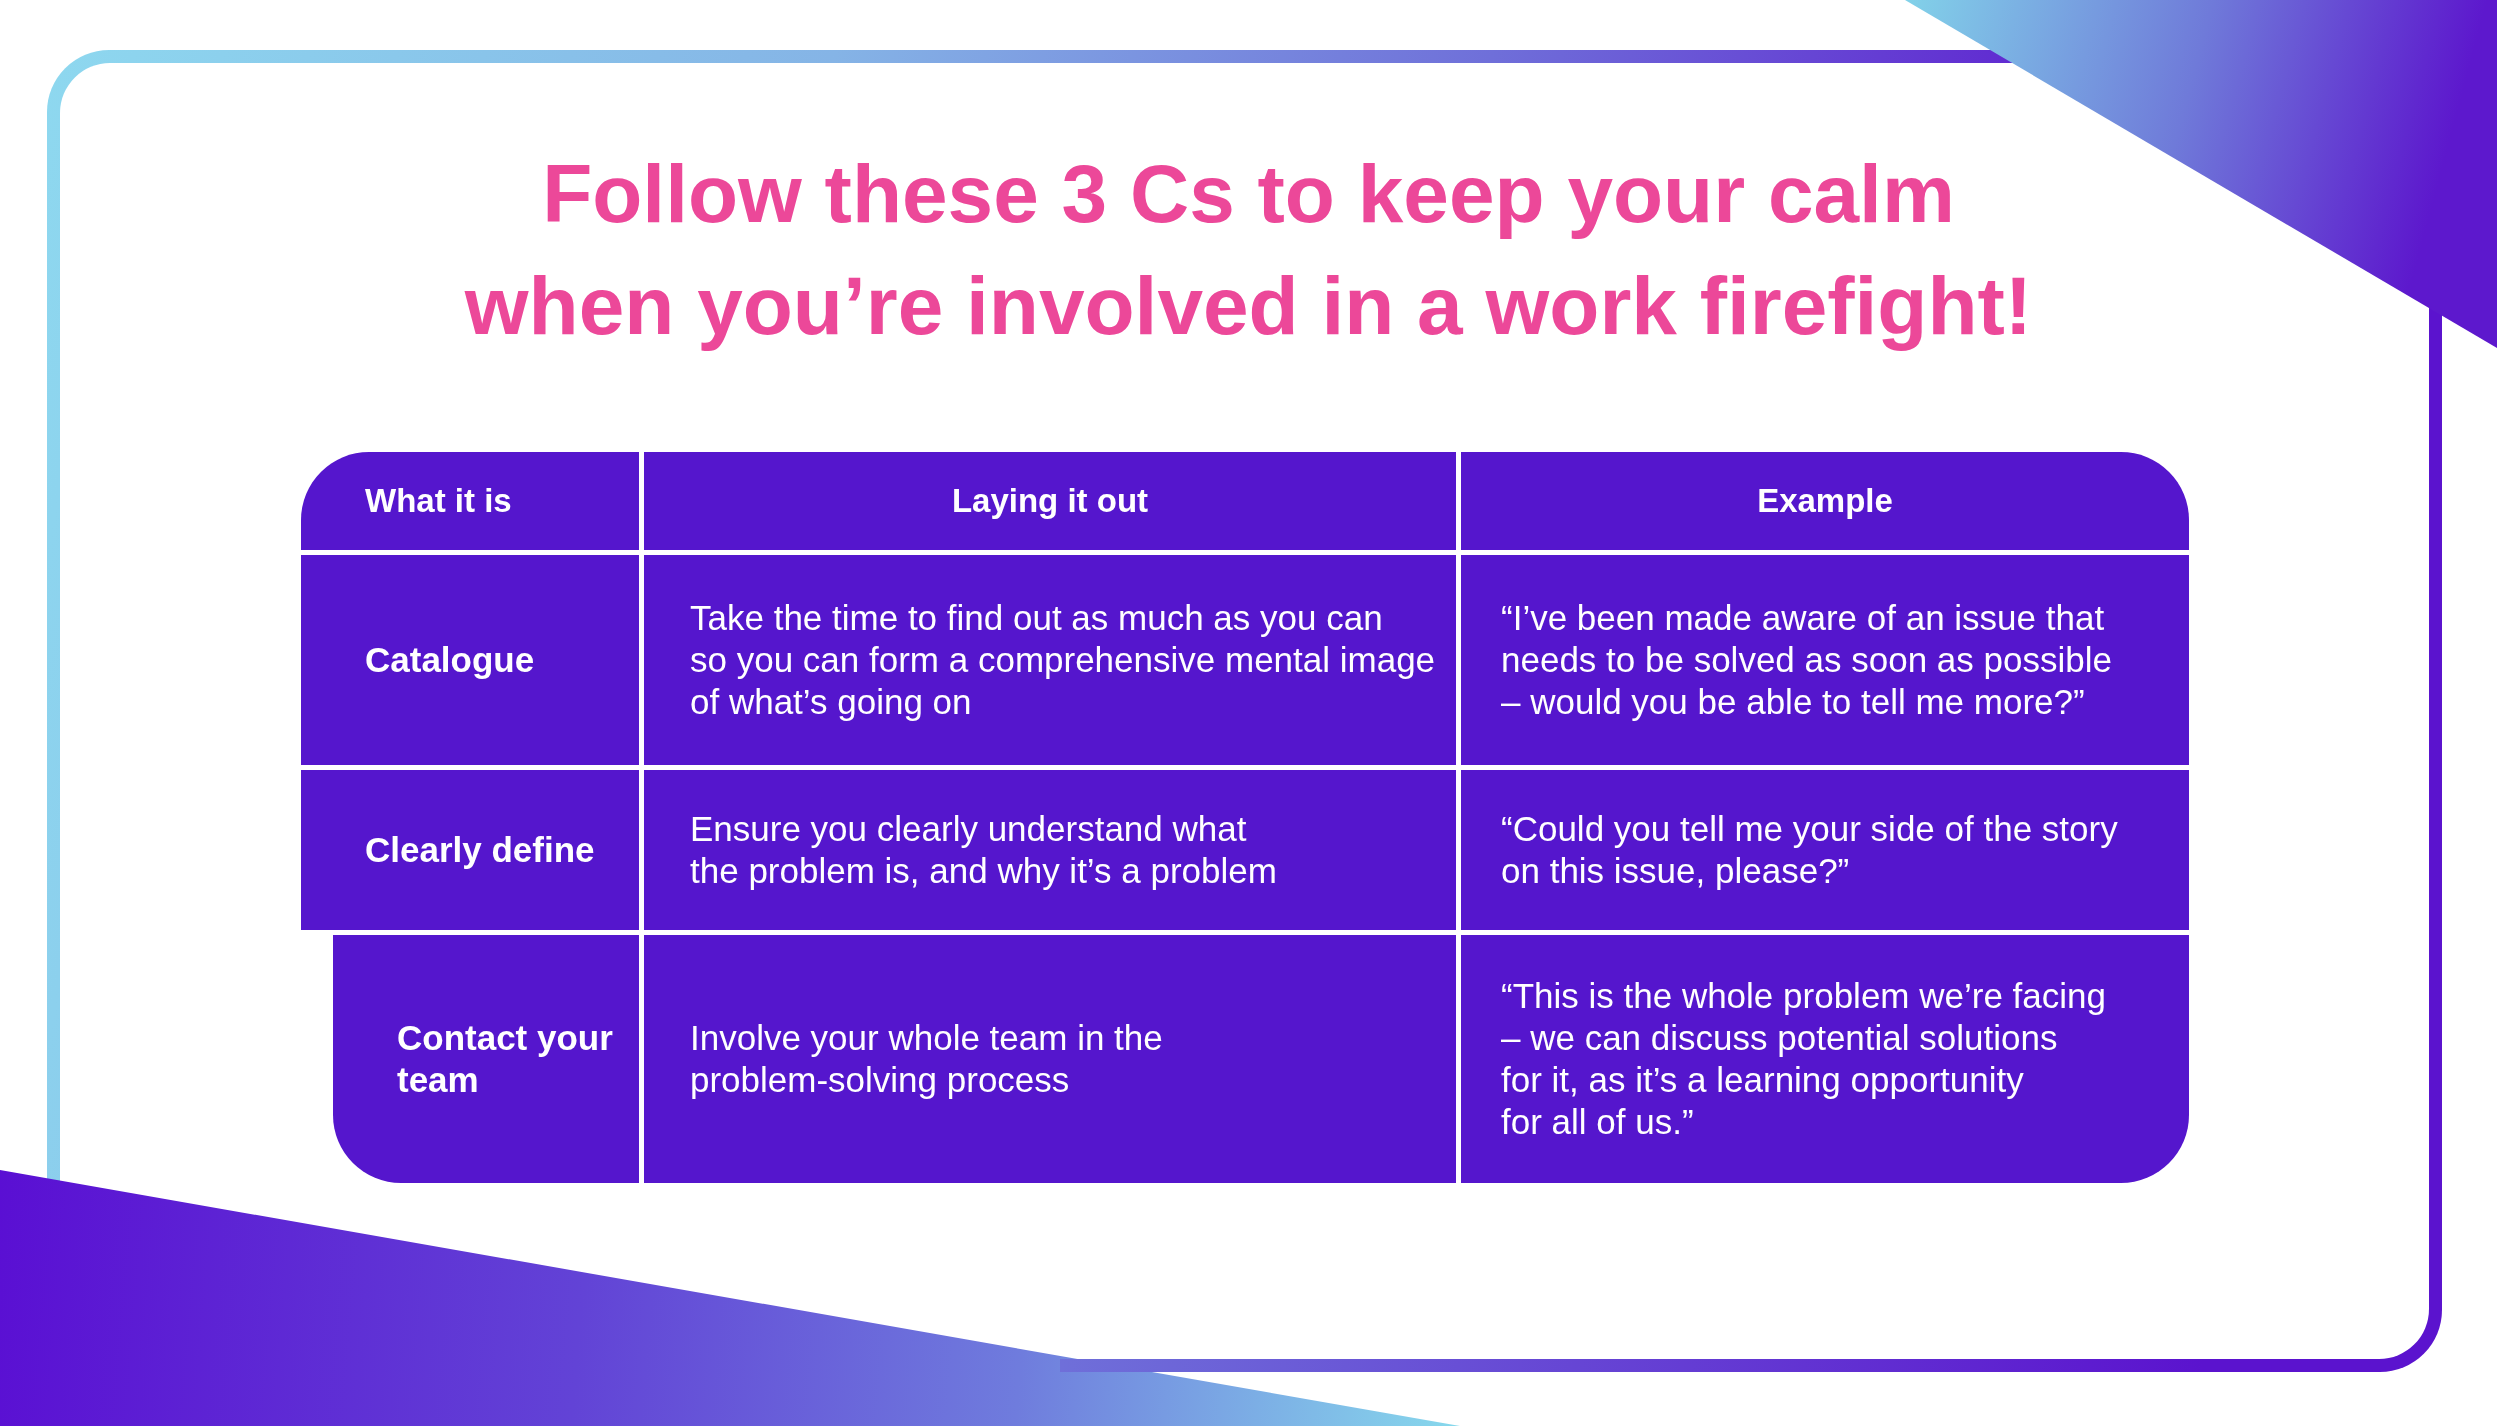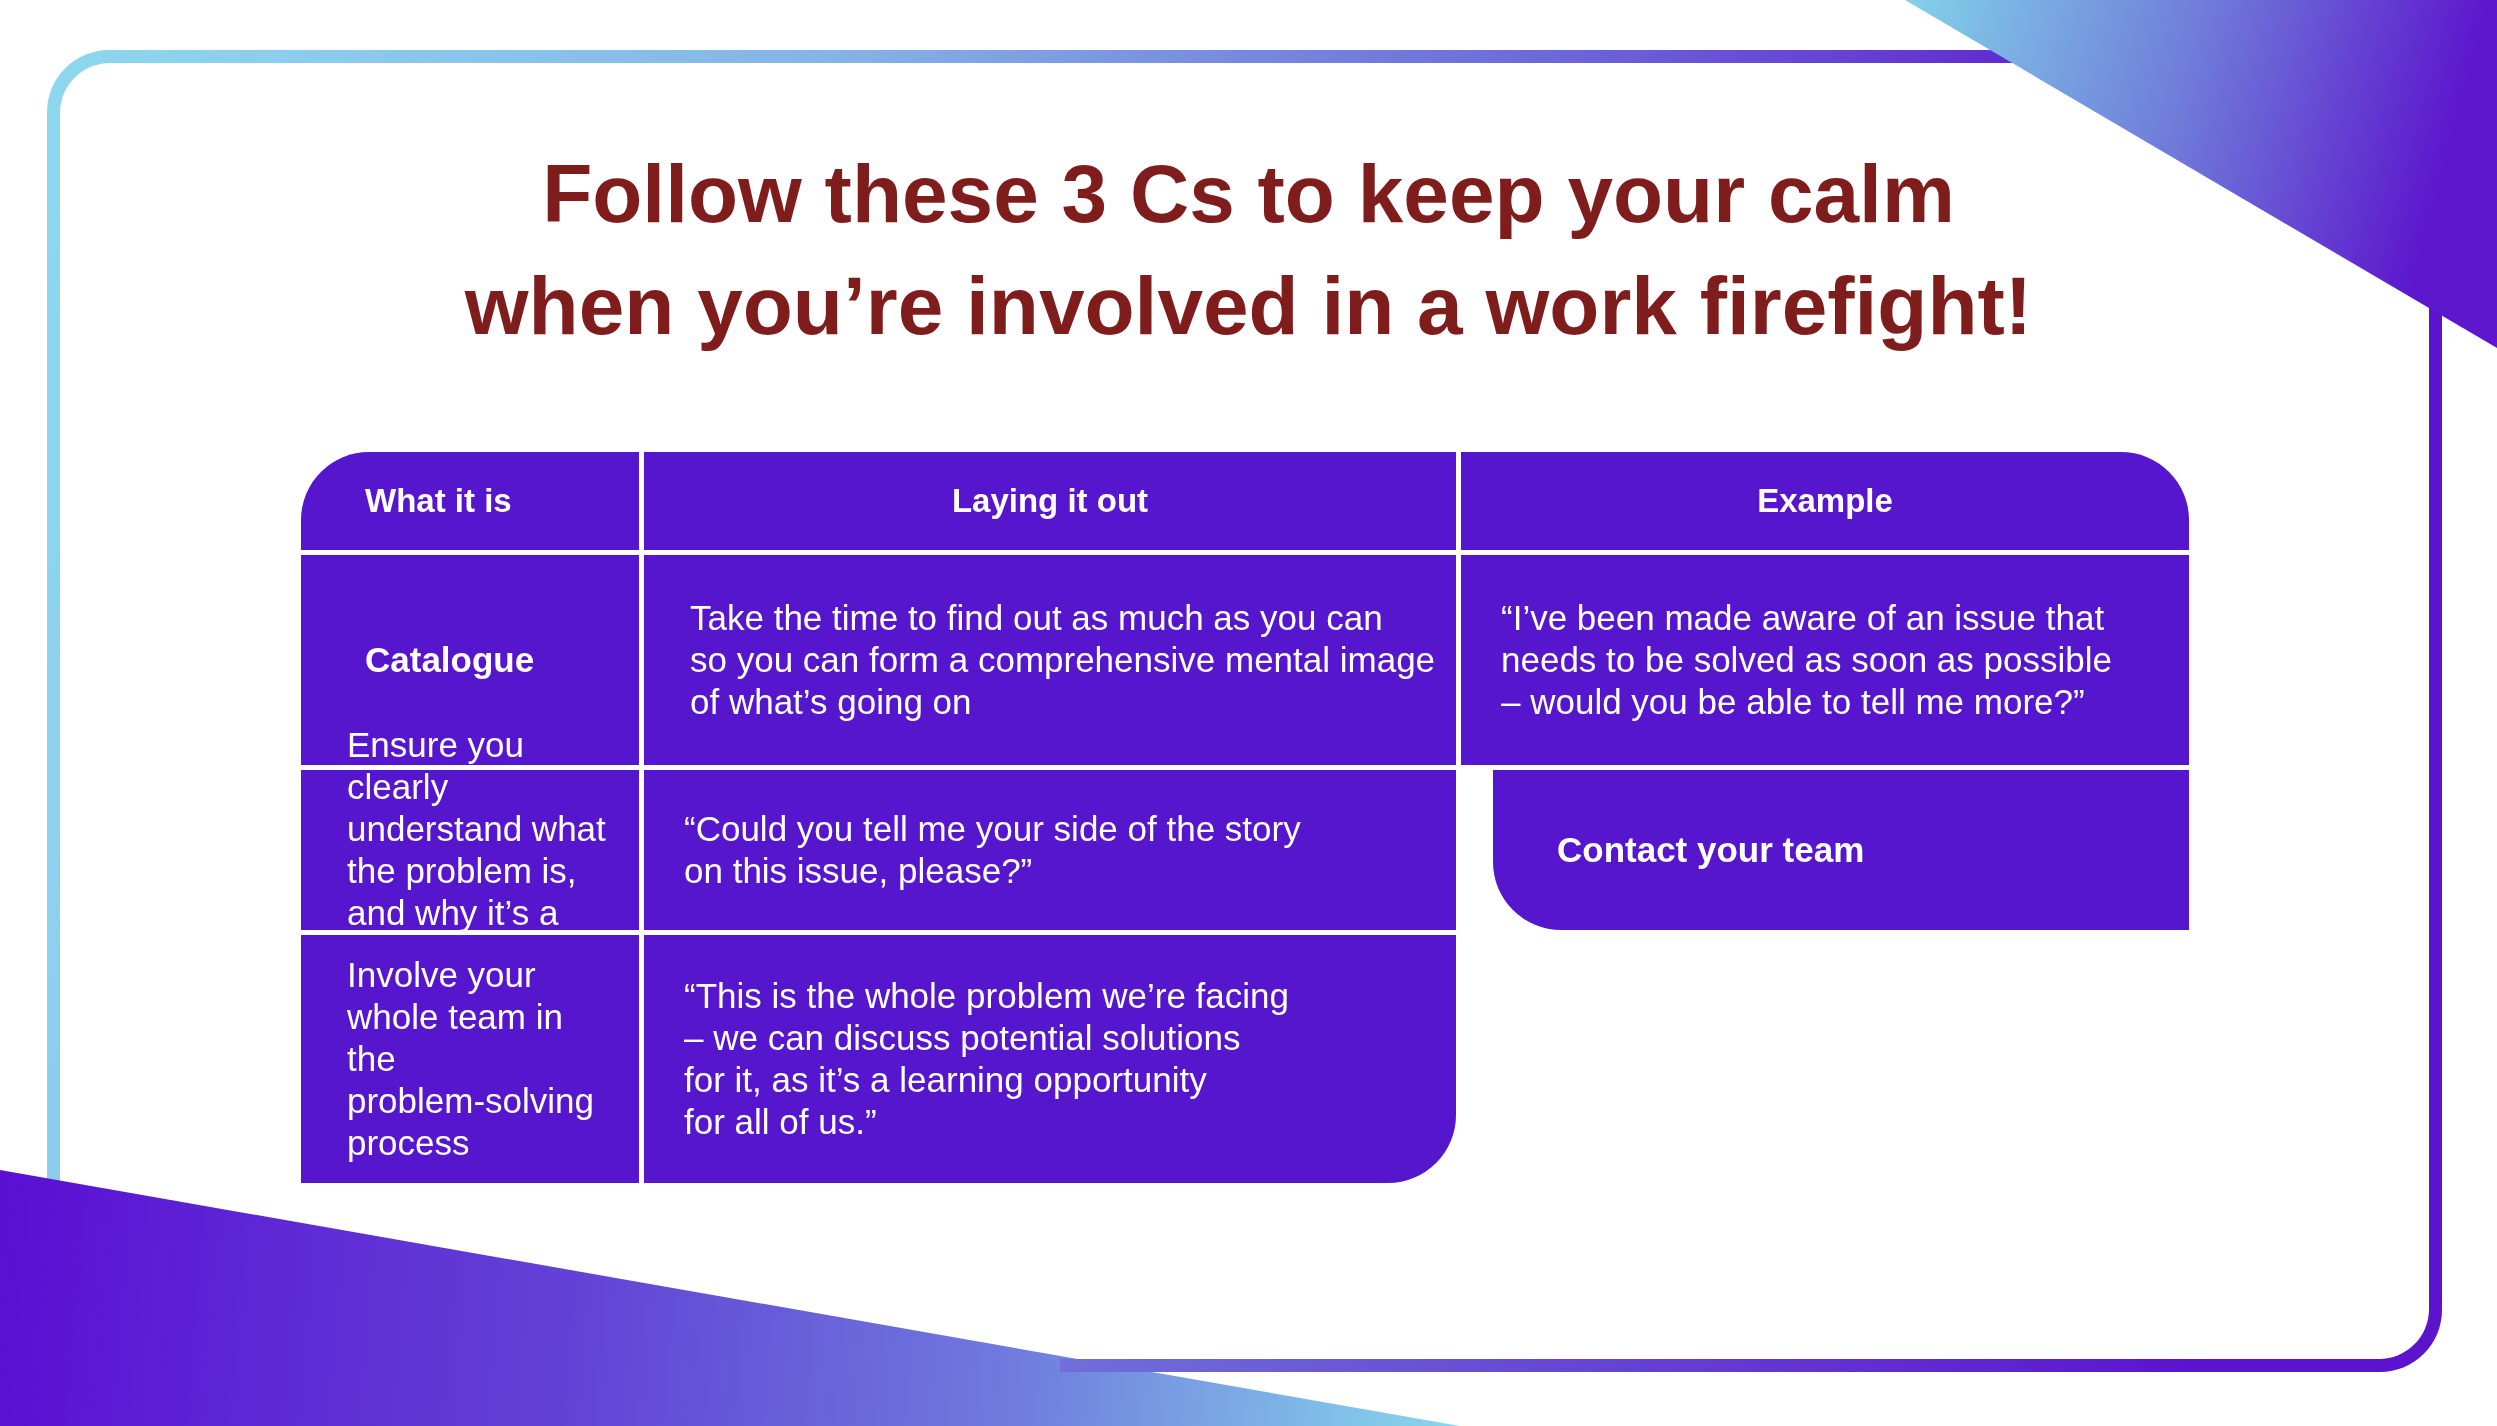--- a/index.html
+++ b/index.html
@@ -36,21 +36,21 @@
   }
   .bottom-line-overlay{
     position:absolute;left:1060px;top:1359px;width:1270px;height:13px;
     background:linear-gradient(90deg,#6f6fd9 0%,#5b13ce 90%);
     z-index:4;
   }
   
   .title{
     position:absolute;left:0;top:138px;width:2497px;
     text-align:center;
-    color:#7f1d1d;
+    color:#ec4899;
     font-size:82px;font-weight:700;line-height:112px;
     z-index:5;
   }
   
   .table{
     position:absolute;left:301px;top:452px;width:2068px;height:731px;
     display:grid;
     grid-template-columns:338px 812px 728px;
     grid-template-rows:98px 210px 160px 248px;
     gap:5px;
@@ -100,20 +100,21 @@
     <div class="cell hdr center corner-tr">Example</div>
 
     <div class="cell label">Catalogue</div>
     <div class="cell col2">Take the time to find out as much as you can
 so you can form a comprehensive mental image
 of what’s going on</div>
     <div class="cell col3">“I’ve been made aware of an issue that
 needs to be solved as soon as possible
 – would you be able to tell me more?”</div>
 
+    <div class="cell label">Clearly define</div>
     <div class="cell col2">Ensure you clearly understand what
 the problem is, and why it’s a problem</div>
     <div class="cell col3">“Could you tell me your side of the story
 on this issue, please?”</div>
 
     <div class="cell label corner-bl">Contact your team</div>
     <div class="cell col2">Involve your whole team in the
 problem-solving process</div>
     <div class="cell col3 corner-br">“This is the whole problem we’re facing
 – we can discuss potential solutions

